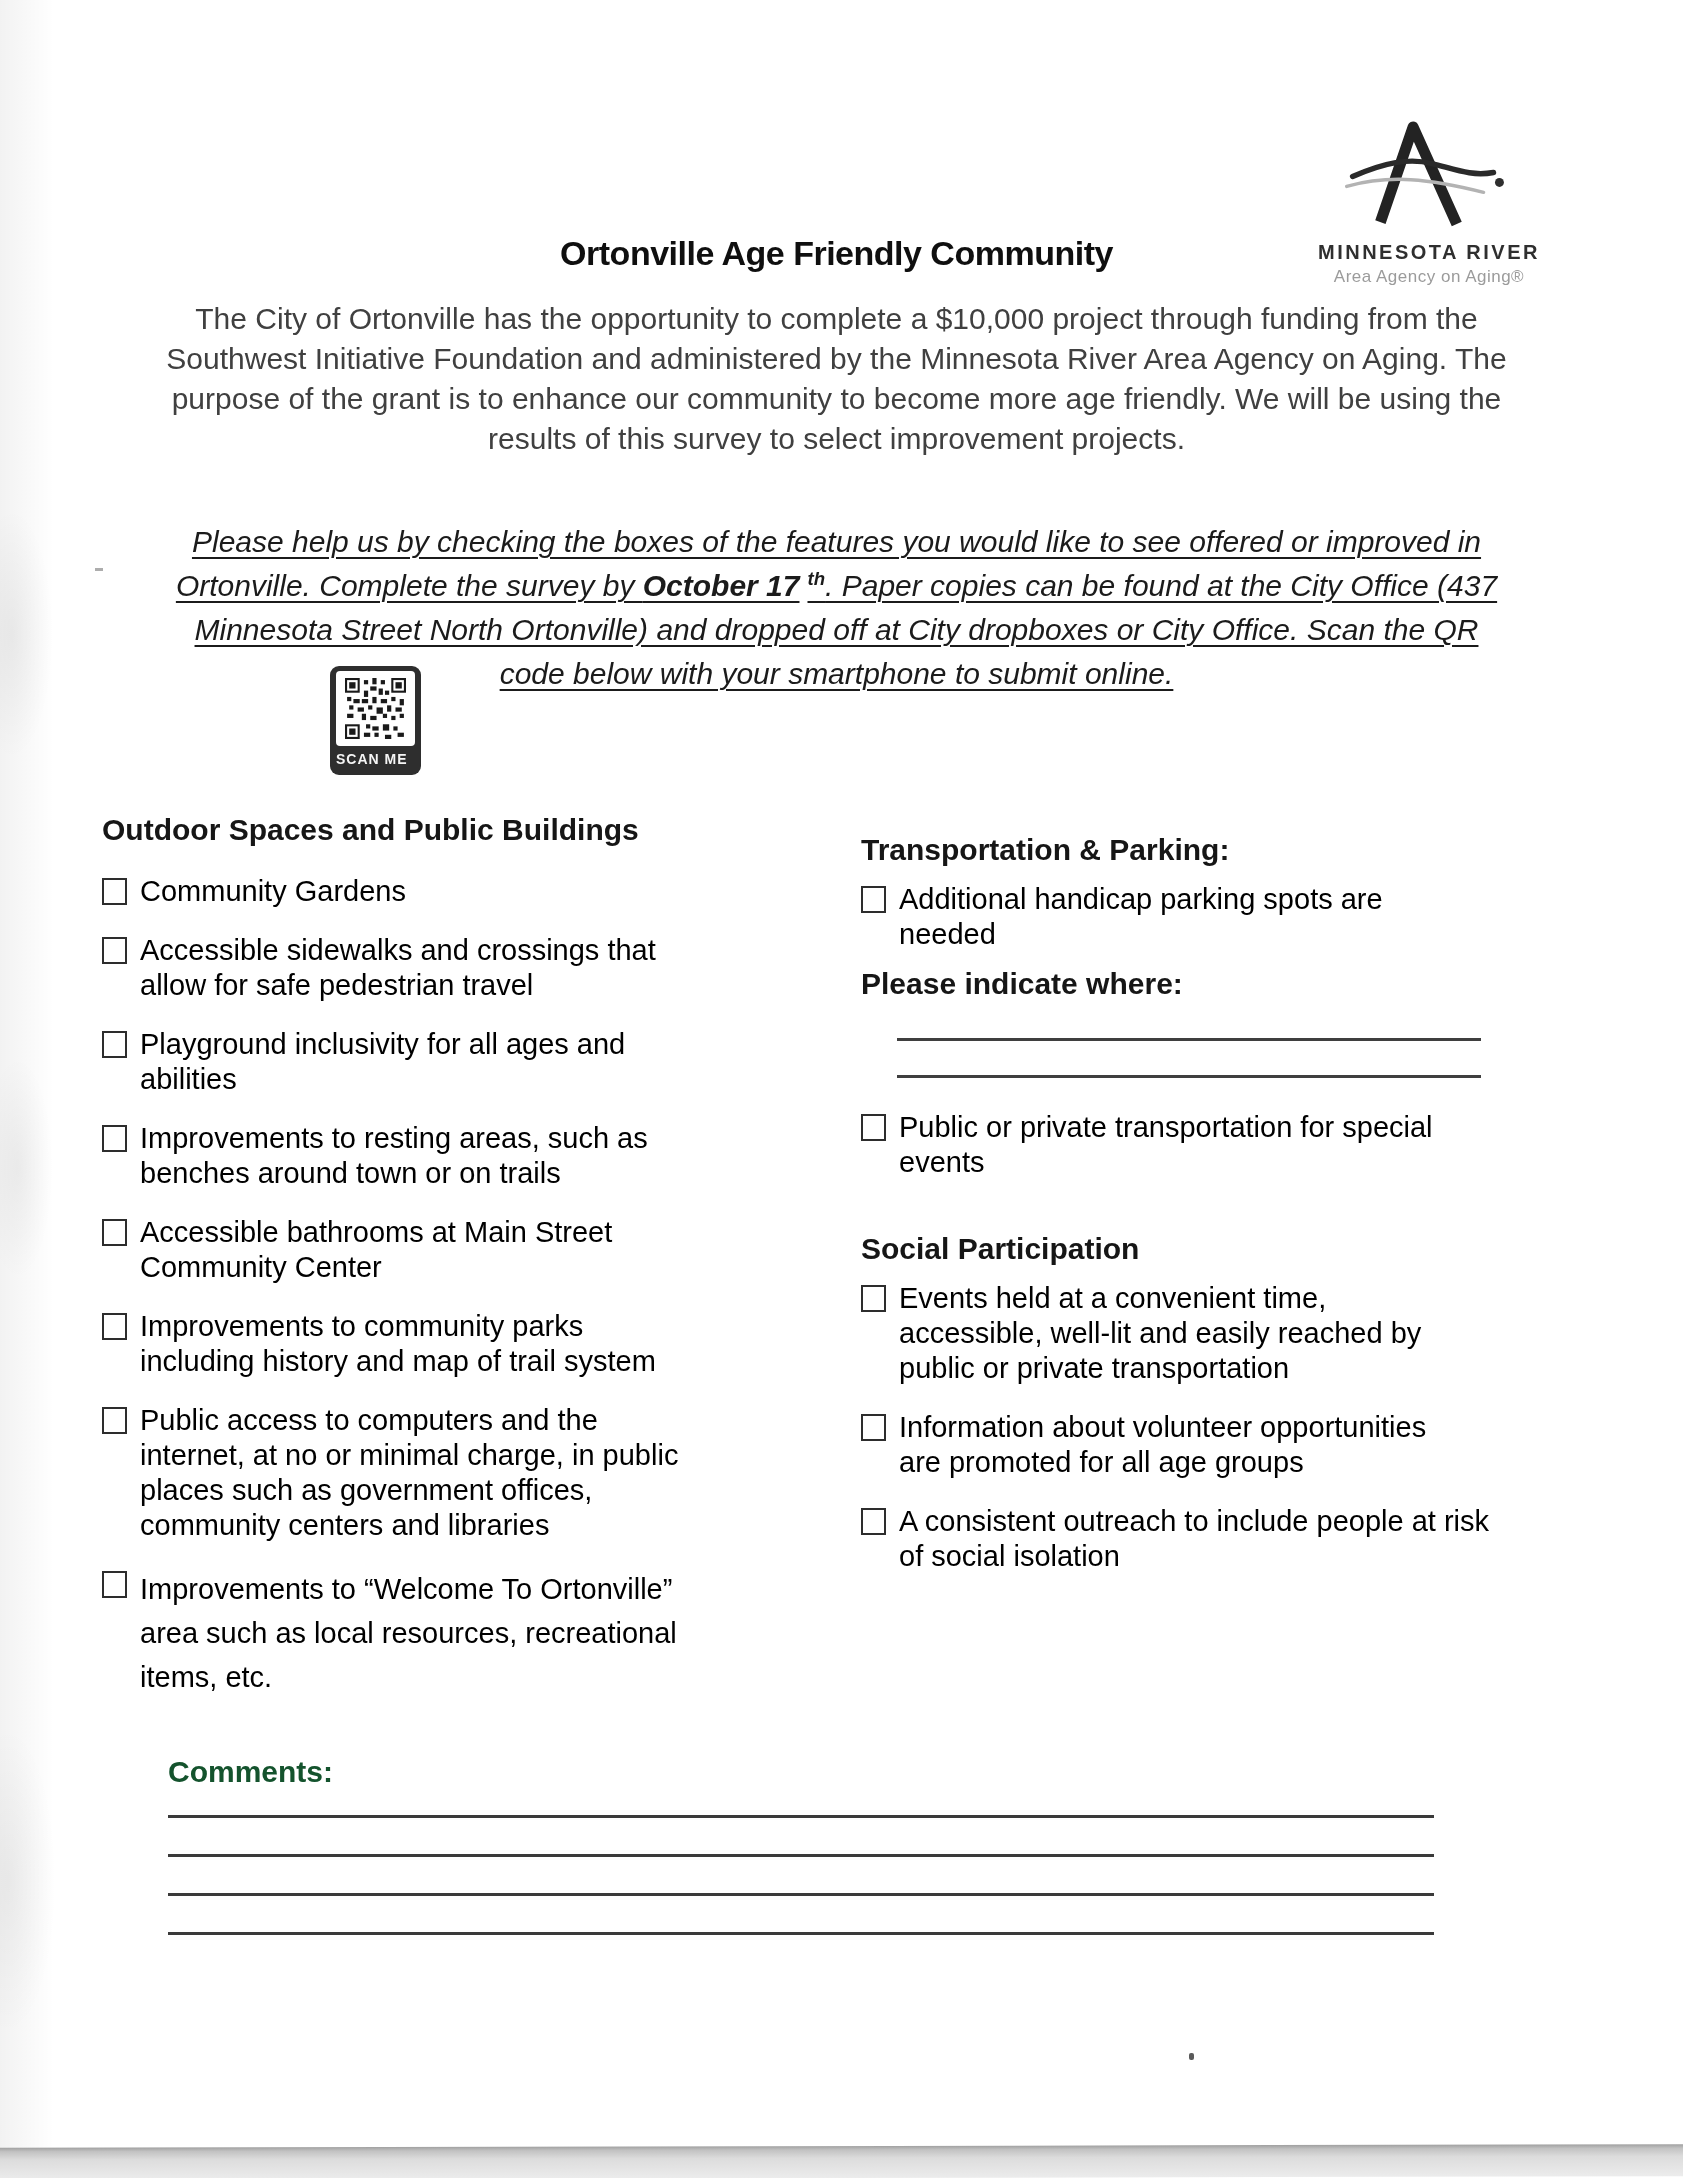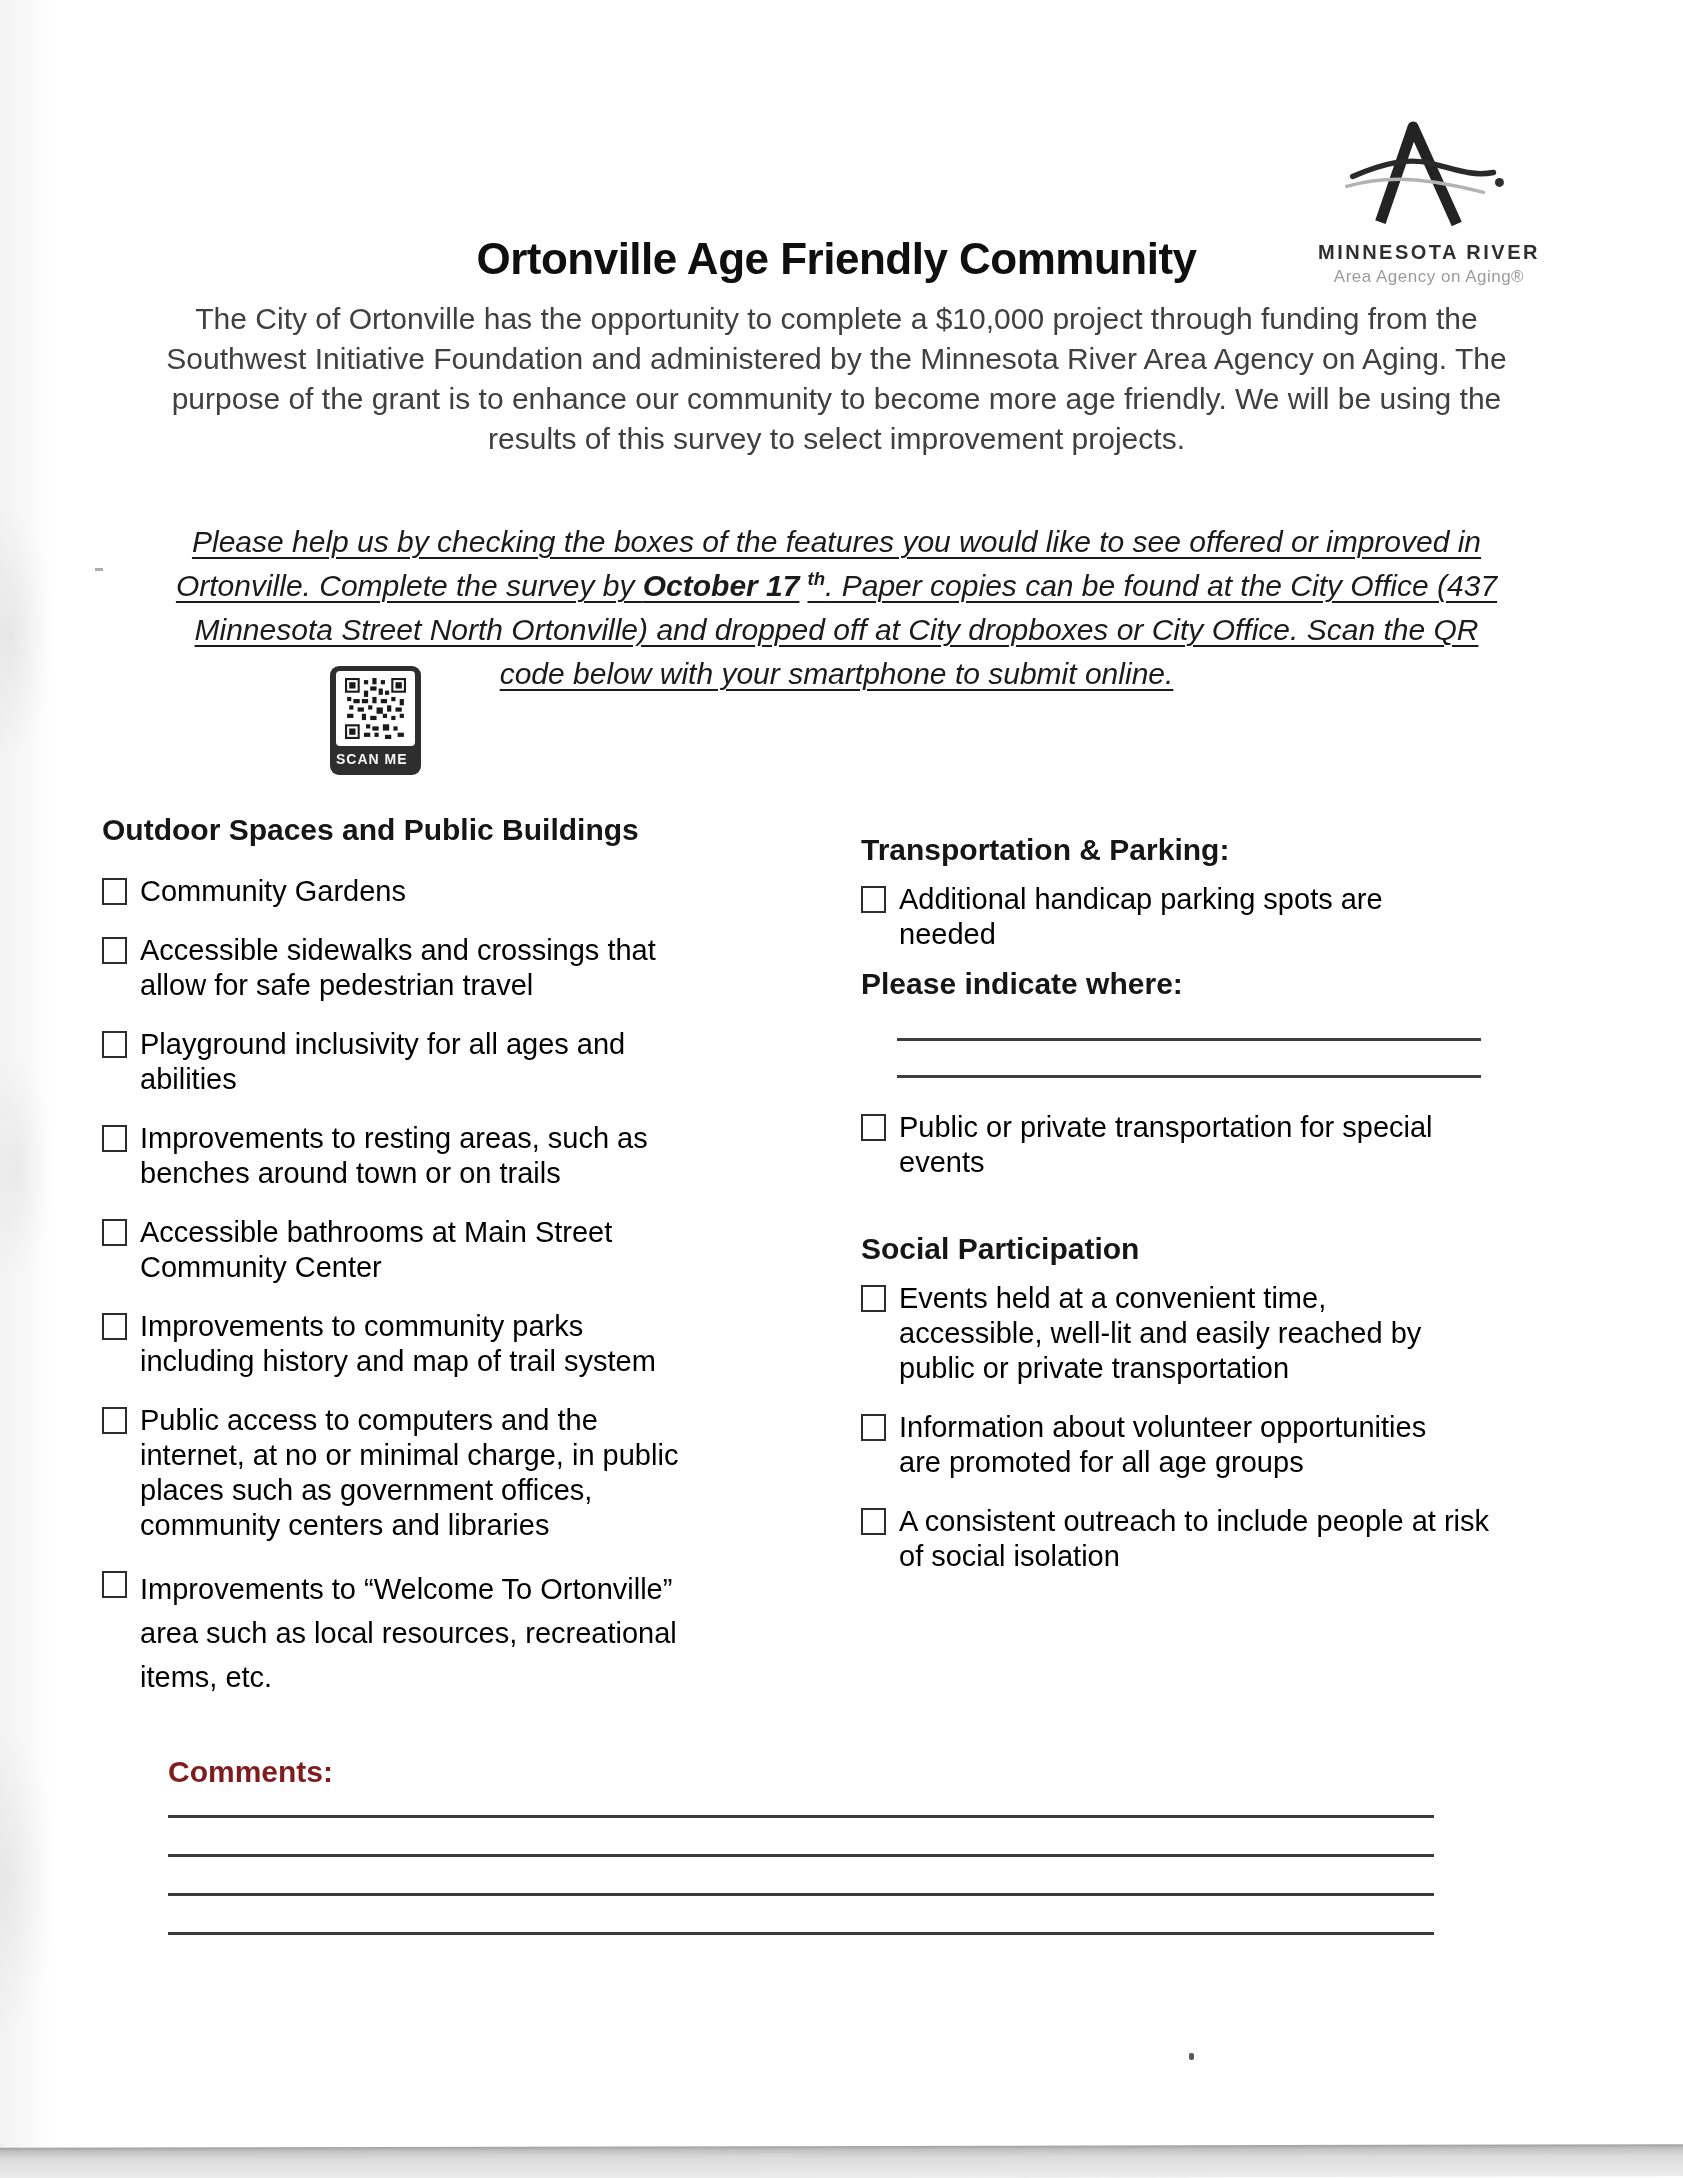--- a/index.html
+++ b/index.html
@@ -21,21 +21,21 @@
   .tick{position:absolute;left:95px;top:568px;width:8px;height:3px;background:#8a8a8a;opacity:.7;}
 
   
   .logo{position:absolute;left:1305px;top:111px;width:248px;text-align:center;}
   .logo svg{display:block;margin:0 auto;}
   .logo-name{font-size:20px;font-weight:600;letter-spacing:2.5px;color:#2f2f2f;margin-top:6px;white-space:nowrap;}
   .logo-tagline{font-size:17px;letter-spacing:0.5px;color:#9b9b9b;margin-top:3px;white-space:nowrap;}
 
   
   .title{position:absolute;left:104px;top:234px;width:1465px;margin:0;text-align:center;
-    font-size:44px;font-weight:bold;color:#0f0f0f;letter-spacing:-0.5px;}
+    font-size:34px;font-weight:bold;color:#0f0f0f;letter-spacing:-0.5px;}
   .intro{position:absolute;left:104px;top:299px;width:1465px;text-align:center;
     font-size:30px;line-height:40px;color:#404040;}
   .instructions{position:absolute;left:104px;top:520px;width:1465px;text-align:center;
     font-size:30px;line-height:44px;font-style:italic;color:#1b1b1b;}
   .instructions .iline{text-decoration:underline;text-decoration-thickness:2px;text-underline-offset:5px;}
   .instructions b{font-weight:bold;}
   .instructions sup{font-size:0.62em;vertical-align:super;line-height:0;padding-left:8px;}
 
   
   .qr-badge{position:absolute;left:330px;top:666px;width:79px;height:99px;background:#2e2e2e;
@@ -54,21 +54,21 @@
   .check-item .box{flex:0 0 auto;width:21px;height:23px;border:2px solid #2d2d2d;margin-top:4px;background:#fff;cursor:pointer;}
   .check-item .txt{font-size:29px;line-height:35px;white-space:pre-line;color:#000000;}
   .check-item.loose .txt{line-height:44px;}
   .check-item.gap-after{margin-bottom:51px;}
   .writein{height:34px;border-bottom:3px solid #3f3f3f;width:584px;margin-left:36px;}
   .writein.first{height:10px;}
   .writein-wrap{margin-bottom:32px;}
 
   
   .comments{position:absolute;left:168px;top:1754px;width:1267px;}
-  .comments-heading{margin:0;font-size:30px;line-height:36px;font-weight:bold;color:#7f1d1d;}
+  .comments-heading{margin:0;font-size:30px;line-height:36px;font-weight:bold;color:#14532d;}
   .comment-line{height:36px;border-bottom:3px solid #3a3a3a;width:1266px;}
   .comment-line.first{height:25px;margin-top:0;}
 </style>
 </head>
 <body>
 
 <div class="page">
 
   <div class="scan-left-edge"></div>
 

